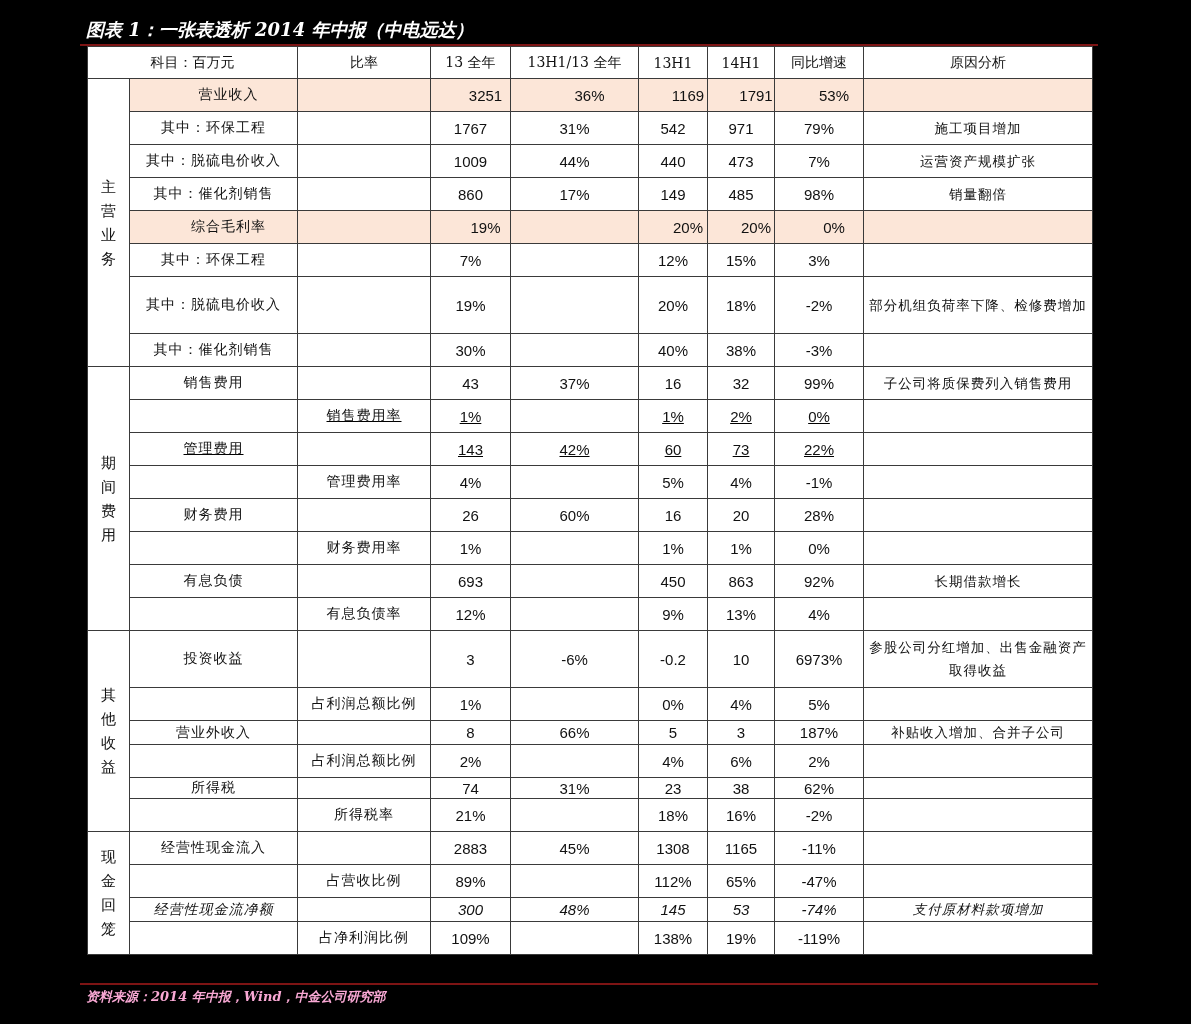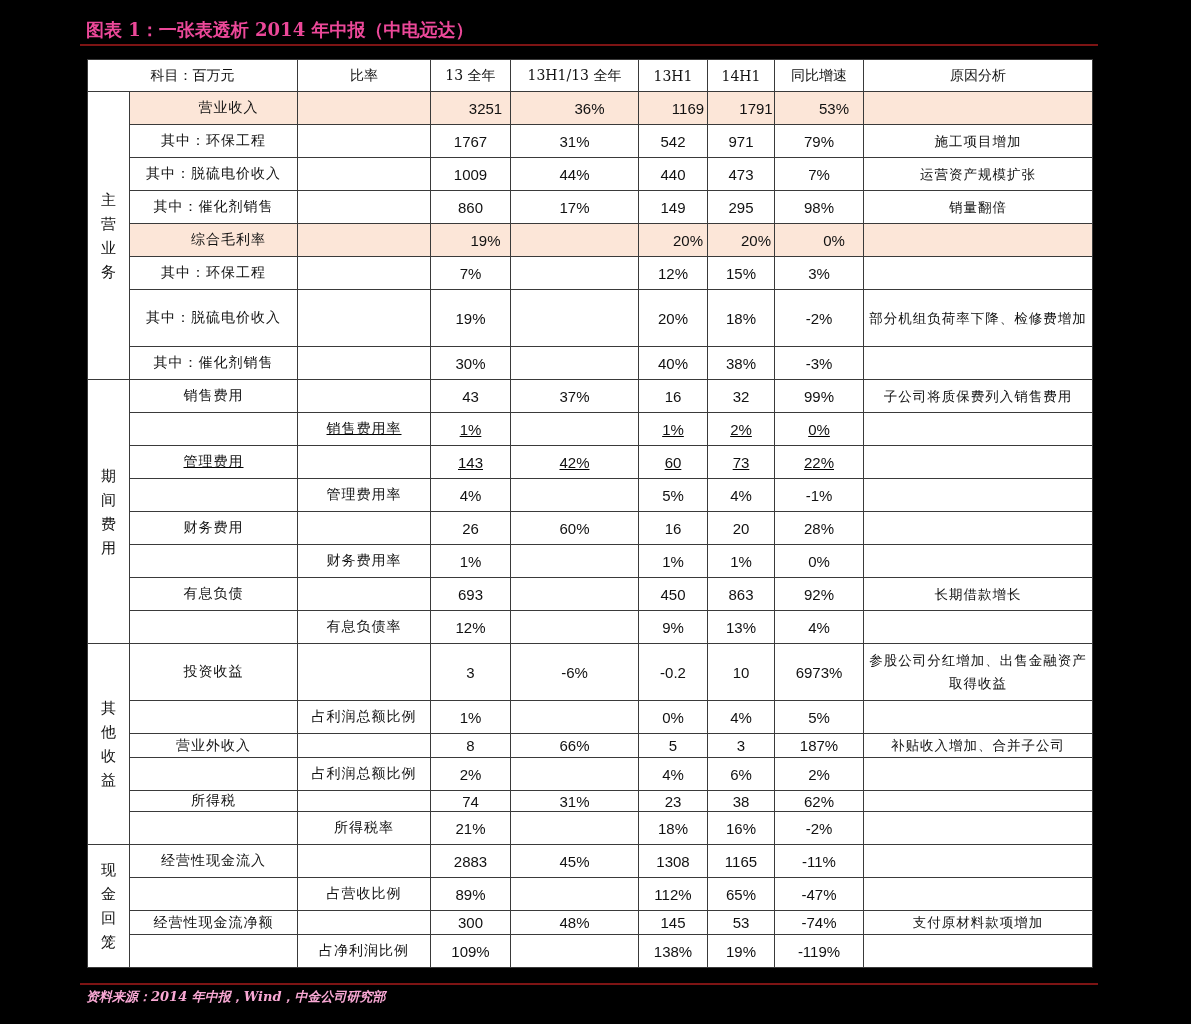--- a/index.html
+++ b/index.html
@@ -15,42 +15,42 @@
     font-family: "DejaVu Sans", "Liberation Sans", sans-serif;
   }
   .title {
     position: absolute;
     left: 86px;
     top: 17px;
     height: 26px;
     line-height: 26px;
     font-size: 18px;
     font-weight: bold;
-    color: #ec4899;
+    font-style: italic;
+    color: #ffffff;
     white-space: nowrap;
     font-family: "DejaVu Serif", "Liberation Serif", serif;
   }
   .rule {
     position: absolute;
     left: 80px;
     width: 1018px;
     height: 2px;
     background: #7d1414;
   }
   .rule.top { top: 44px; }
   .rule.bottom { top: 983px; }
   table.report {
     position: absolute;
     left: 87px;
     top: 46px;
     border-collapse: collapse;
     table-layout: fixed;
     background: #ffffff;
     width: 1005px;
-    margin-top: 13px;
   }
   table.report td, table.report th {
     border: 1.5px solid #3a3a3a;
     text-align: center;
     vertical-align: middle;
     padding: 0;
     color: #111111;
     font-weight: normal;
     overflow: hidden;
   }
@@ -166,21 +166,21 @@
         <td class="num">473</td>
         <td class="num">7%</td>
         <td class="reason">运营资产规模扩张</td>
       </tr>
       <tr style="height: 33px;">
         <td class="cn">其中：催化剂销售</td>
         <td class="cn"></td>
         <td class="num">860</td>
         <td class="num">17%</td>
         <td class="num">149</td>
-        <td class="num">295</td>
+        <td class="num">485</td>
         <td class="num">98%</td>
         <td class="reason">销量翻倍</td>
       </tr>
       <tr class="hl" style="height: 33px;">
         <td class="cn">综合毛利率</td>
         <td class="cn"></td>
         <td class="num">19%</td>
         <td class="num"></td>
         <td class="num">20%</td>
         <td class="num">20%</td>
@@ -388,21 +388,21 @@
       <tr style="height: 33px;">
         <td class="cn"></td>
         <td class="cn">占营收比例</td>
         <td class="num">89%</td>
         <td class="num"></td>
         <td class="num">112%</td>
         <td class="num">65%</td>
         <td class="num">-47%</td>
         <td class="reason"></td>
       </tr>
-      <tr style="height: 18px;">
+      <tr style="height: 18px; font-style: italic;">
         <td class="cn">经营性现金流净额</td>
         <td class="cn"></td>
         <td class="num">300</td>
         <td class="num">48%</td>
         <td class="num">145</td>
         <td class="num">53</td>
         <td class="num">-74%</td>
         <td class="reason">支付原材料款项增加</td>
       </tr>
       <tr style="height: 33px;">

